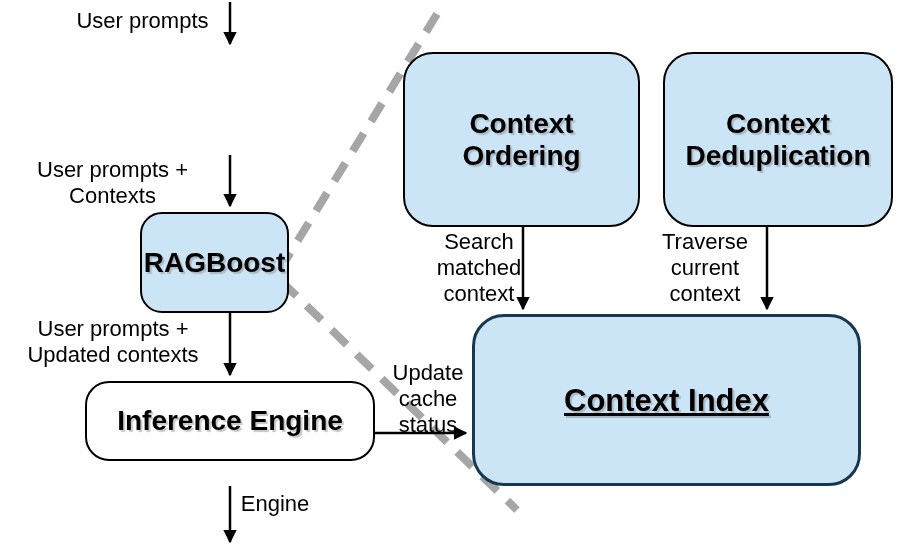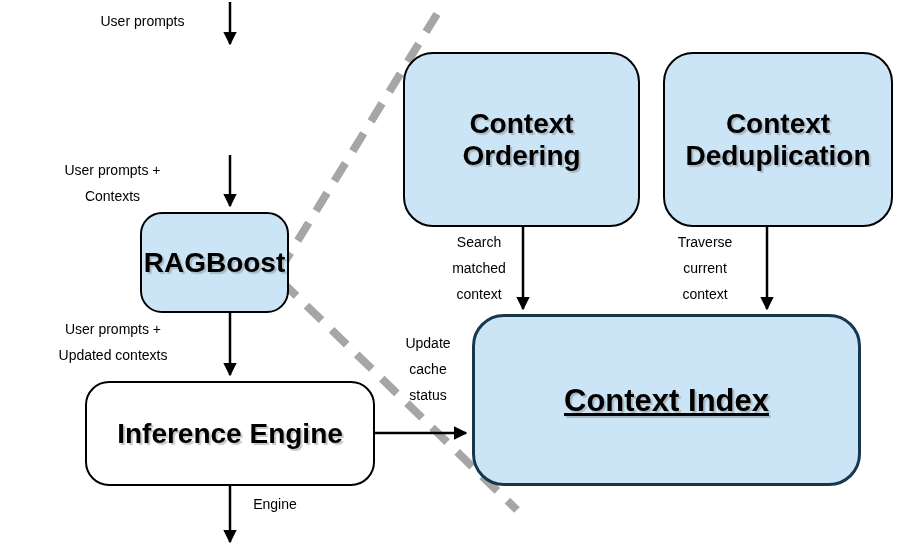--- a/index.html
+++ b/index.html
@@ -26,39 +26,39 @@
   .node .txt {
     font-weight: bold;
     font-size: 28px;
     line-height: 32px;
     white-space: pre-line;
     text-shadow: 2px 2px 1px rgba(130,130,130,0.45);
   }
   .node.big .txt { font-size: 31px; line-height: 35px; }
   .lbl {
     position: absolute;
-    font-size: 14px;
+    font-size: 22px;
     line-height: 26px;
     color: #000;
     text-align: center;
     white-space: pre-line;
   }
   
   #retrieval   { left: 85px;  top: 50px;  width: 290px; height: 105px; border-radius: 24px; }
   #ragboost    { left: 140px; top: 212px; width: 149px; height: 101px; border-radius: 22px; }
-  #inference   { left: 85px;  top: 381px; width: 290px; height: 105px; border-radius: 24px; }
+  #inference   { left: 85px;  top: 381px; width: 290px; height: 80px; border-radius: 24px; }
   #ordering    { left: 403px; top: 52px;  width: 237px; height: 175px; border-radius: 30px; }
   #dedup       { left: 663px; top: 52px;  width: 230px; height: 175px; border-radius: 30px; }
   #ctxindex    { left: 472px; top: 314px; width: 389px; height: 172px; border-radius: 32px; border-width: 3px; text-decoration: underline; }
   
   #lbl-user-prompts      { left: 60px;  top: 8px;   width: 165px; }
   #lbl-prompts-contexts  { left: 25px;  top: 157px; width: 175px; }
   #lbl-prompts-updated   { left: 18px;  top: 316px; width: 190px; }
   #lbl-output            { left: 240px; top: 491px; width: 70px;  }
-  #lbl-update-cache      { left: 383px; top: 330px; width: 90px;  }
+  #lbl-update-cache      { left: 383px; top: 360px; width: 90px;  }
   #lbl-search-matched    { left: 429px; top: 229px; width: 100px; }
   #lbl-traverse-current  { left: 655px; top: 229px; width: 100px; }
 </style>
 </head>
 <body>
 
 <div id="canvas">
 
   <svg class="layer" width="897" height="552" viewBox="0 0 897 552">
     <defs>

